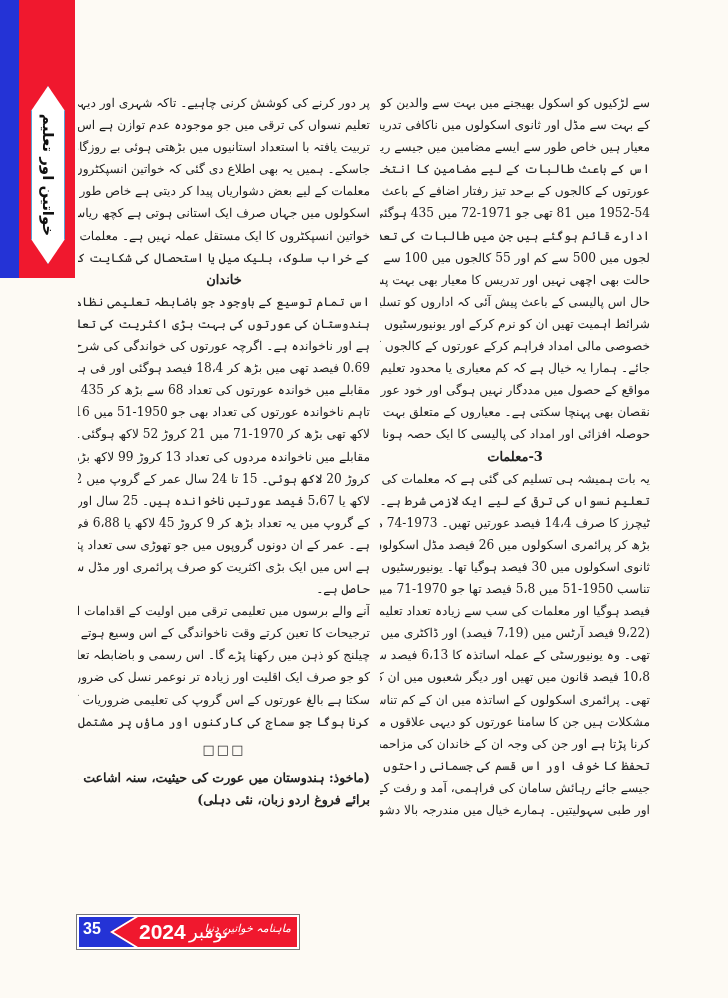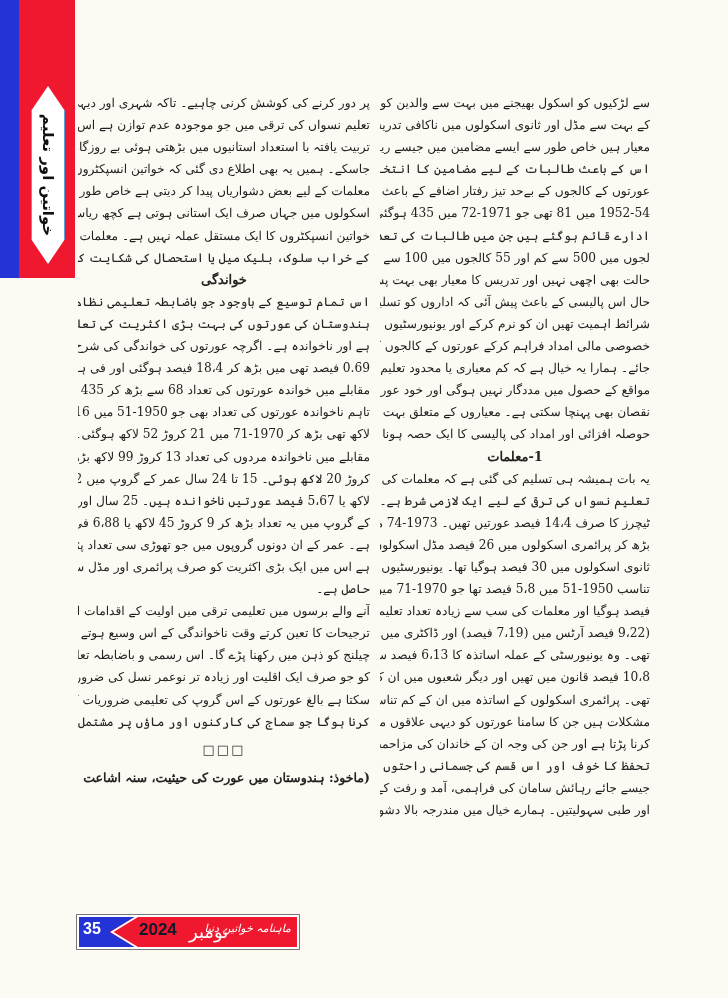--- a/index.html
+++ b/index.html
@@ -39,21 +39,21 @@
   .footer-inner { position: relative; width: 100%; height: 100%; background: #f0182e; overflow: hidden; }
   .footer-blue {
     position: absolute; left: 0; top: 0; height: 100%; width: 56px; background: #2433d6;
     clip-path: polygon(0 0, 100% 0, 55% 50%, 100% 100%, 0 100%);
   }
   .footer-chev {
     position: absolute; left: 25px; top: 0; height: 100%; width: 34px;
     background: #ffffff; clip-path: polygon(90% 0, 100% 0, 28% 50%, 100% 100%, 90% 100%, 18% 50%);
   }
   .page-no { position: absolute; left: 4px; top: 3px; color: #fff; font-weight: bold; font-size: 16px; font-family: "Liberation Sans", sans-serif; text-align: right; }
-  .year { position: absolute; left: 60px; top: 3px; color: #0f172a; font-weight: bold; font-size: 17px; font-family: "Liberation Sans", sans-serif; }
+  .year { position: absolute; left: 60px; top: 3px; color: #ffffff; font-weight: bold; font-size: 21px; font-family: "Liberation Sans", sans-serif; }
   .month { position: absolute; left: 110px; top: 4px; color: #fff; font-size: 18px; direction: rtl; }
   .mag { position: absolute; right: 6px; top: 5px; color: #fff; font-size: 11px; direction: rtl; font-style: italic; }
 </style>
 </head>
 <body>
 
 <div class="side-band-blue"></div>
 <div class="side-band-red"></div>
 <div class="side-label">
   <span>خواتین اور تعلیم</span>
@@ -71,21 +71,21 @@
       <span class="line">لجوں میں 500 سے کم اور 55 کالجوں میں 100 سے کم) ان کی مالی</span>
       <span class="line">حالت بھی اچھی نہیں اور تدریس کا معیار بھی بہت پست ہے۔ یہ صورت</span>
       <span class="line">حال اس پالیسی کے باعث پیش آئی کہ اداروں کو تسلیم کرنے کے لیے جو</span>
       <span class="line">شرائط اہمیت تھیں ان کو نرم کرکے اور یونیورسٹیوں اور حکومت کی طرف سے</span>
       <span class="line">خصوصی مالی امداد فراہم کرکے عورتوں کے کالجوں کی حوصلہ افزائی کی</span>
       <span class="line">جائے۔ ہمارا یہ خیال ہے کہ کم معیاری یا محدود تعلیم کی اشاعت مساوی</span>
       <span class="line">مواقع کے حصول میں مددگار نہیں ہوگی اور خود عورتوں کی تعلیم کے داعیے کو</span>
       <span class="line">نقصان بھی پہنچا سکتی ہے۔ معیاروں کے متعلق بہت ضروری ہے اور اس کو</span>
       <span class="line last">حوصلہ افزائی اور امداد کی پالیسی کا ایک حصہ ہونا چاہیے۔</span>
     </p>
-  <span class="heading">1-معلمات</span>
+  <span class="heading">3-معلمات</span>
   <p id="r-p2">
       <span class="line">یہ بات ہمیشہ ہی تسلیم کی گئی ہے کہ معلمات کی تعداد کو بڑھانا</span>
       <span class="line">تعلیم نسواں کی ترقی کے لیے ایک لازمی شرط ہے۔ 1947 میں اسکول</span>
       <span class="line">ٹیچرز کا صرف 14،4 فیصد عورتیں تھیں۔ 1973-74 میں یہ تناسب</span>
       <span class="line">بڑھ کر پرائمری اسکولوں میں 26 فیصد مڈل اسکولوں میں 37 فیصد اور</span>
       <span class="line">ثانوی اسکولوں میں 30 فیصد ہوگیا تھا۔ یونیورسٹیوں اور کالجوں میں یہ</span>
       <span class="line">تناسب 1950-51 میں 5،8 فیصد تھا جو 1970-71 میں بڑھ کر 15</span>
       <span class="line">فیصد ہوگیا اور معلمات کی سب سے زیادہ تعداد تعلیم کے مضمون میں</span>
       <span class="line">(9،22 فیصد آرٹس میں (7،19 فیصد) اور ڈاکٹری میں (2،12 فیصد)</span>
       <span class="line">تھی۔ وہ یونیورسٹی کے عملہ اساتذہ کا 6،13 فیصد سائنسوں میں اور</span>
@@ -103,21 +103,21 @@
   <p id="l-p1">
       <span class="line">پر دور کرنے کی کوشش کرنی چاہیے۔ تاکہ شہری اور دیہی علاقوں کے درمیان</span>
       <span class="line">تعلیم نسواں کی ترقی میں جو موجودہ عدم توازن ہے اس کو کم کیا جاسکے اور</span>
       <span class="line">تربیت یافتہ با استعداد استانیوں میں بڑھتی ہوئی بے روزگاری کو روکا</span>
       <span class="line">جاسکے۔ ہمیں یہ بھی اطلاع دی گئی کہ خواتین انسپکٹروں کی ناکافی تعداد</span>
       <span class="line">معلمات کے لیے بعض دشواریاں پیدا کر دیتی ہے خاص طور سے ان</span>
       <span class="line">اسکولوں میں جہاں صرف ایک استانی ہوتی ہے کچھ ریاستوں میں جہاں</span>
       <span class="line">خواتین انسپکٹروں کا ایک مستقل عملہ نہیں ہے۔ معلمات نے مرد انسپکٹروں</span>
       <span class="line last">کے خراب سلوک، بلیک میل یا استحصال کی شکایت کی ہیں۔</span>
     </p>
-  <span class="heading">خواندگی</span>
+  <span class="heading">خاندان</span>
   <p id="l-p2">
       <span class="line">اس تمام توسیع کے باوجود جو باضابطہ تعلیمی نظام میں ہوئی ہے</span>
       <span class="line">ہندوستان کی عورتوں کی بہت بڑی اکثریت کی تعلیم تک رسائی نہیں ہے۔</span>
       <span class="line">ہے اور ناخواندہ ہے۔ اگرچہ عورتوں کی خواندگی کی شرح جو 1901 میں</span>
       <span class="line">0.69 فیصد تھی میں بڑھ کر 18،4 فیصد ہوگئی اور فی ہزار مردوں کے</span>
       <span class="line">مقابلے میں خواندہ عورتوں کی تعداد 68 سے بڑھ کر 435 تک پہنچ گئی</span>
       <span class="line">تاہم ناخواندہ عورتوں کی تعداد بھی جو 1950-51 میں 16 کروڑ 19</span>
       <span class="line">لاکھ تھی بڑھ کر 1970-71 میں 21 کروڑ 52 لاکھ ہوگئی۔ اس کے</span>
       <span class="line">مقابلے میں ناخواندہ مردوں کی تعداد 13 کروڑ 99 لاکھ بڑھ کر 17</span>
       <span class="line">کروڑ 20 لاکھ ہوئی۔ 15 تا 24 سال عمر کے گروپ میں 2 کروڑ 98</span>
@@ -131,20 +131,21 @@
       <span class="line">آنے والے برسوں میں تعلیمی ترقی میں اولیت کے اقدامات اور</span>
       <span class="line">ترجیحات کا تعین کرتے وقت ناخواندگی کے اس وسیع ہوتے ہوئے خلا کے</span>
       <span class="line">چیلنج کو ذہن میں رکھنا پڑے گا۔ اس رسمی و باضابطہ تعلیمی نظام کے تقاضوں</span>
       <span class="line">کو جو صرف ایک اقلیت اور زیادہ تر نوعمر نسل کی ضروریات کا سامان بہم پہنچا</span>
       <span class="line">سکتا ہے بالغ عورتوں کے اس گروپ کی تعلیمی ضروریات کے ساتھ متوازن</span>
       <span class="line last">کرنا ہوگا جو سماج کی کارکنوں اور ماؤں پر مشتمل ہے۔</span>
     </p>
   <span class="ornament">□□□</span>
   <p id="l-src" class="source">
       <span class="line">(ماخوذ: ہندوستان میں عورت کی حیثیت، سنہ اشاعت 1998، قومی کونسل</span>
+      <span class="line last">برائے فروغ اردو زبان، نئی دہلی)</span>
     </p>
 </div>
 
 <div class="footer">
   <div class="footer-inner">
     <div class="footer-blue"></div>
     <div class="footer-chev"></div>
     <span class="page-no">35</span>
     <span class="year">2024</span>
     <span class="month">نومبر</span>

